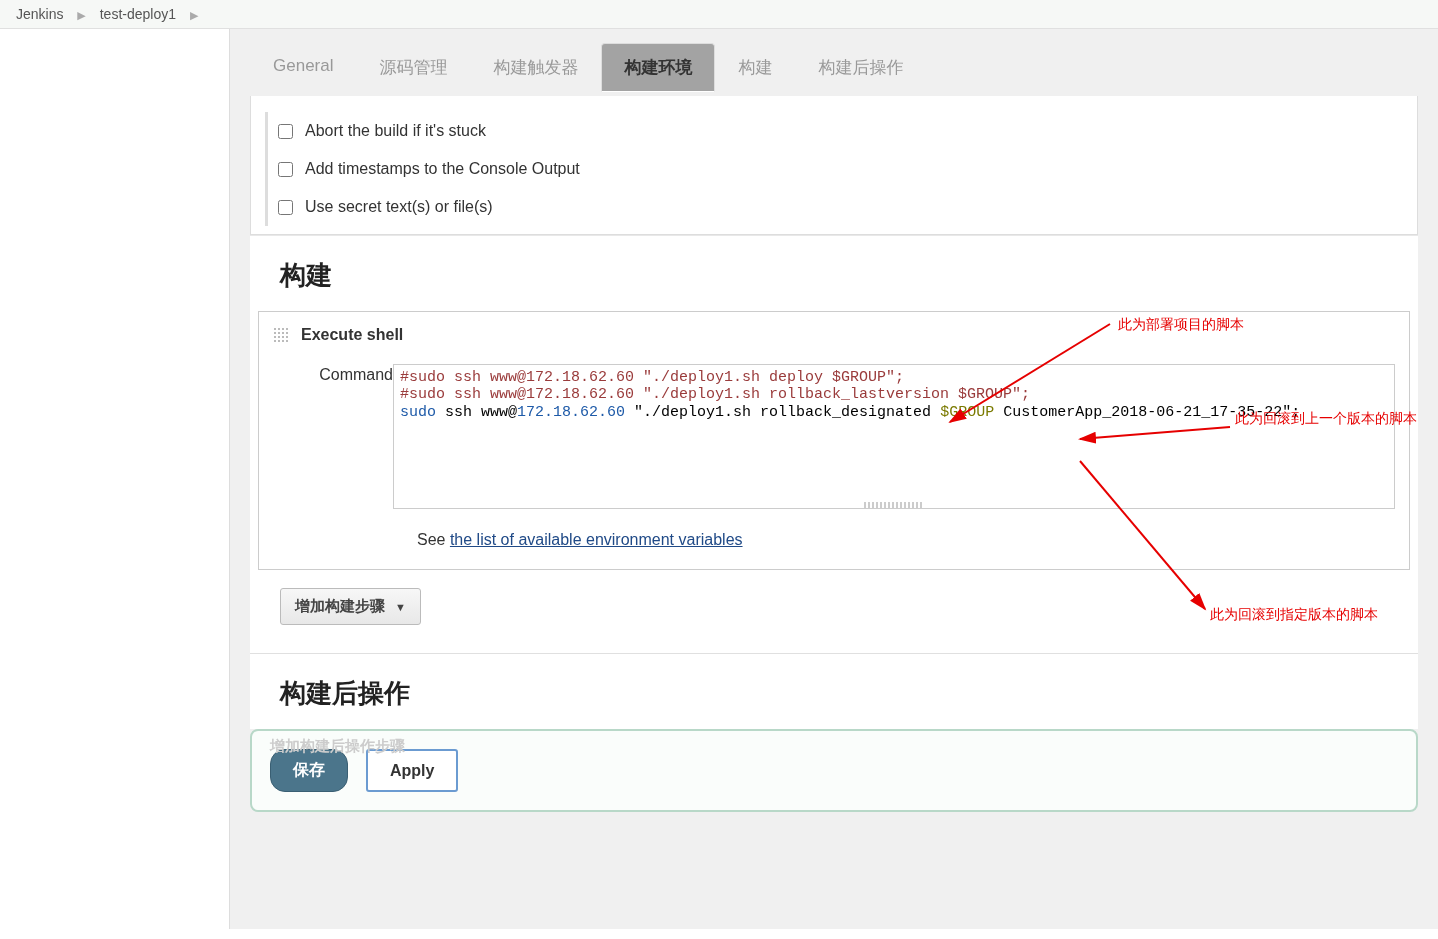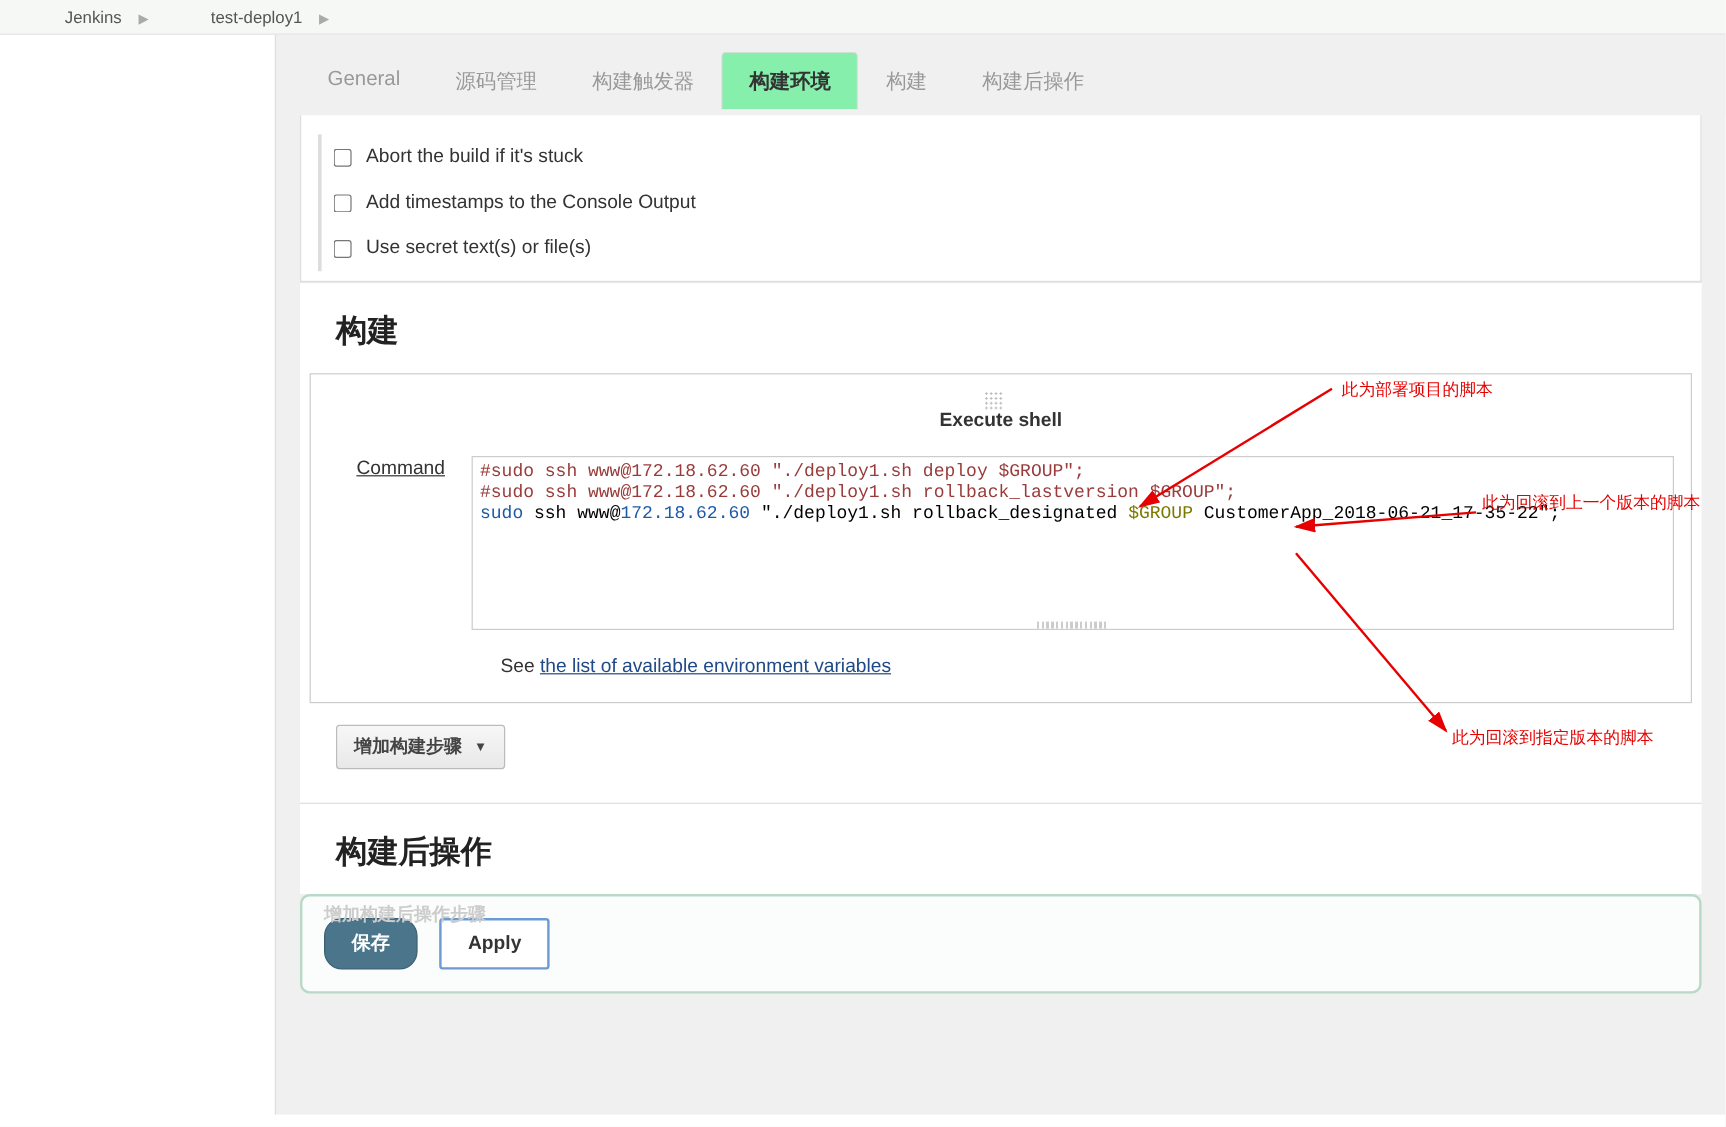--- a/index.html
+++ b/index.html
@@ -10,21 +10,21 @@
   background: #fff;
   width: 1438px;
 }
 .breadcrumbs {
   background: #f6f8f6;
   border-bottom: 1px solid #e0e0e0;
   padding: 6px 16px;
   font-size: 14px;
   color: #555;
 }
-.breadcrumbs a { color: #555; text-decoration: none; margin-left: 38px; }
+.breadcrumbs a { color: #555; text-decoration: none; }
 .breadcrumbs .sep { color: #aaa; margin: 0 10px; font-size: 11px; }
 .main {
   display: flex;
 }
 .sidebar {
   width: 230px;
   min-height: 900px;
   border-right: 1px solid #ddd;
   background: #fff;
 }
@@ -41,21 +41,21 @@
 }
 .tab {
   padding: 12px 22px;
   color: #999;
   font-size: 17px;
   cursor: pointer;
   border: 1px solid transparent;
   border-bottom: none;
 }
 .tab.active {
-  background: #86efac;
+  background: #a3a3a3;
   color: #333;
   font-weight: bold;
   border: 1px solid #ddd;
   border-bottom: 1px solid #fff;
   border-radius: 4px 4px 0 0;
 }
 .tab-body {
   background: #fff;
   border: 1px solid #ddd;
   margin: 0 20px;
@@ -93,40 +93,38 @@
   background: #fff;
   padding: 14px 14px 20px 14px;
   position: relative;
 }
 .exec-header {
   display: flex;
   align-items: center;
   font-weight: bold;
   font-size: 16px;
   margin-bottom: 20px;
-  flex-direction: column;
 }
 .drag-handle {
   width: 16px; height: 16px;
   background-image: radial-gradient(#bbb 1px, transparent 1px);
   background-size: 4px 4px;
   margin-right: 12px;
 }
 .command-row {
   display: flex;
   align-items: flex-start;
 }
 .command-label {
   width: 120px;
   font-size: 16px;
   color: #333;
   padding-top: 2px;
-  text-align: left;
+  text-align: right;
   padding-left: 24px;
-  text-decoration: underline;
 }
 .command-area {
   flex: 1;
   border: 1px solid #ccc;
   background: #fff;
   min-height: 145px;
   font-family: "SimSun", "Courier New", monospace;
   font-size: 15px;
   padding: 4px 6px;
   white-space: pre;

